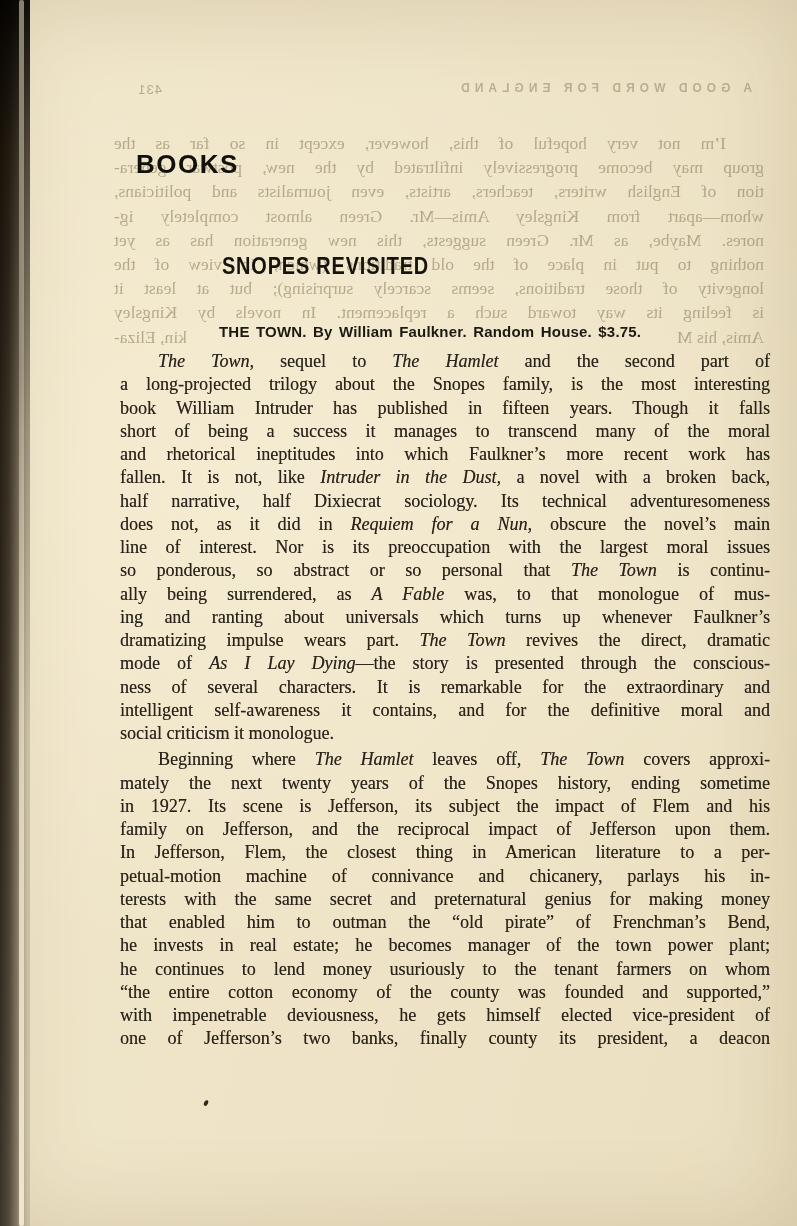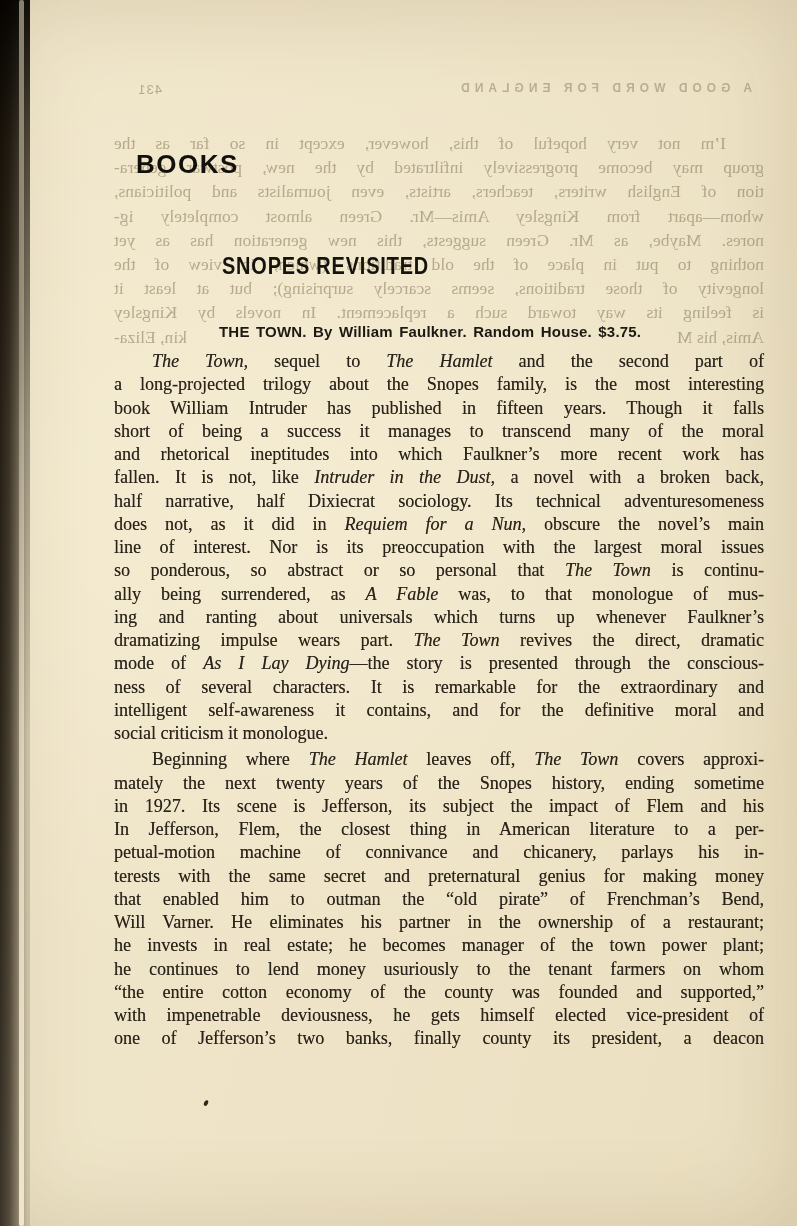--- a/index.html
+++ b/index.html
@@ -46,21 +46,21 @@
            font-size:26px; line-height:1; letter-spacing:1.5px; color:#12100c; }
   .headline { position:absolute; left:222px; top:254px; z-index:6; margin:0;
            font-family:"Liberation Sans", sans-serif; font-weight:bold;
            font-size:24px; line-height:1; letter-spacing:1px; color:#15130e;
            transform:scaleX(0.83); transform-origin:left center; white-space:nowrap; }
   .byline { position:absolute; left:219px; top:323px; z-index:6;
            font-family:"Liberation Sans", sans-serif; font-weight:bold;
            font-size:15px; line-height:1.2; word-spacing:2px; letter-spacing:0.2px;
            color:#1c1913; white-space:nowrap; }
 
-  .review-body { position:absolute; left:114px; top:350px; width:650px; z-index:6;
+  .review-body { position:absolute; left:120px; top:350px; width:650px; z-index:6;
            font-size:18px; line-height:23.25px; color:#29231a;
            text-shadow:0.25px 0.25px 0 rgba(41,35,26,0.55); }
   .para { margin:0; }
   .para + .para { margin-top:3px; }
   .body-line { text-align:justify; text-align-last:justify; height:23.25px; overflow:visible; }
   .body-line.last { text-align-last:left; }
   .body-line.indent { text-indent:38px; }
   .body-line em { font-style:italic; }
 
   .speck { position:absolute; left:204px; top:1100px; width:4px; height:6px; z-index:6;
@@ -109,25 +109,25 @@
         <div class="body-line"><span>dramatizing impulse wears part. </span><em>The Town</em><span> revives the direct, dramatic</span></div>
         <div class="body-line"><span>mode of </span><em>As I Lay Dying</em><span>—the story is presented through the conscious-</span></div>
         <div class="body-line"><span>ness of several characters. It is remarkable for the extraordinary and</span></div>
         <div class="body-line"><span>intelligent self-awareness it contains, and for the definitive moral and</span></div>
         <div class="body-line last"><span>social criticism it monologue.</span></div>
       </div>
     <div class="para">
         <div class="body-line indent"><span>Beginning where </span><em>The Hamlet</em><span> leaves off, </span><em>The Town</em><span> covers approxi-</span></div>
         <div class="body-line"><span>mately the next twenty years of the Snopes history, ending sometime</span></div>
         <div class="body-line"><span>in 1927. Its scene is Jefferson, its subject the impact of Flem and his</span></div>
+        <div class="body-line"><span>family on Jefferson, and the reciprocal impact of Jefferson upon them.</span></div>
         <div class="body-line"><span>In Jefferson, Flem, the closest thing in American literature to a per-</span></div>
         <div class="body-line"><span>petual-motion machine of connivance and chicanery, parlays his in-</span></div>
         <div class="body-line"><span>terests with the same secret and preternatural genius for making money</span></div>
         <div class="body-line"><span>that enabled him to outman the “old pirate” of Frenchman’s Bend,</span></div>
-        <div class="body-line"><span>Will Varner. He eliminates his partner in the ownership of a restaurant;</span></div>
         <div class="body-line"><span>he invests in real estate; he becomes manager of the town power plant;</span></div>
         <div class="body-line"><span>he continues to lend money usuriously to the tenant farmers on whom</span></div>
         <div class="body-line"><span>“the entire cotton economy of the county was founded and supported,”</span></div>
         <div class="body-line"><span>with impenetrable deviousness, he gets himself elected vice-president of</span></div>
         <div class="body-line"><span>one of Jefferson’s two banks, finally county its president, a deacon</span></div>
       </div>
   </div>
 
   <div class="spine"></div>
   <div class="spine-shade"></div>

